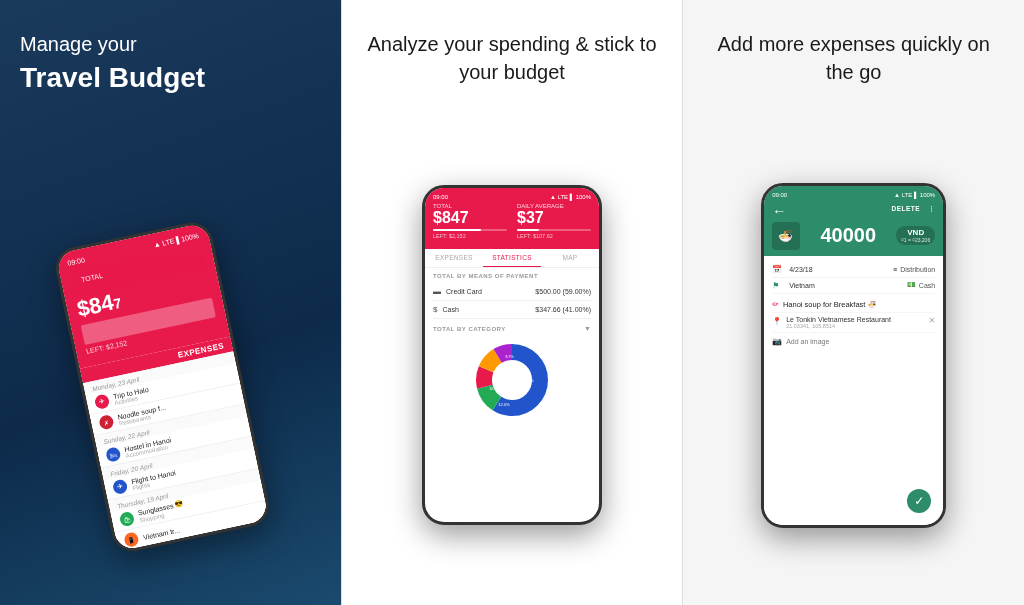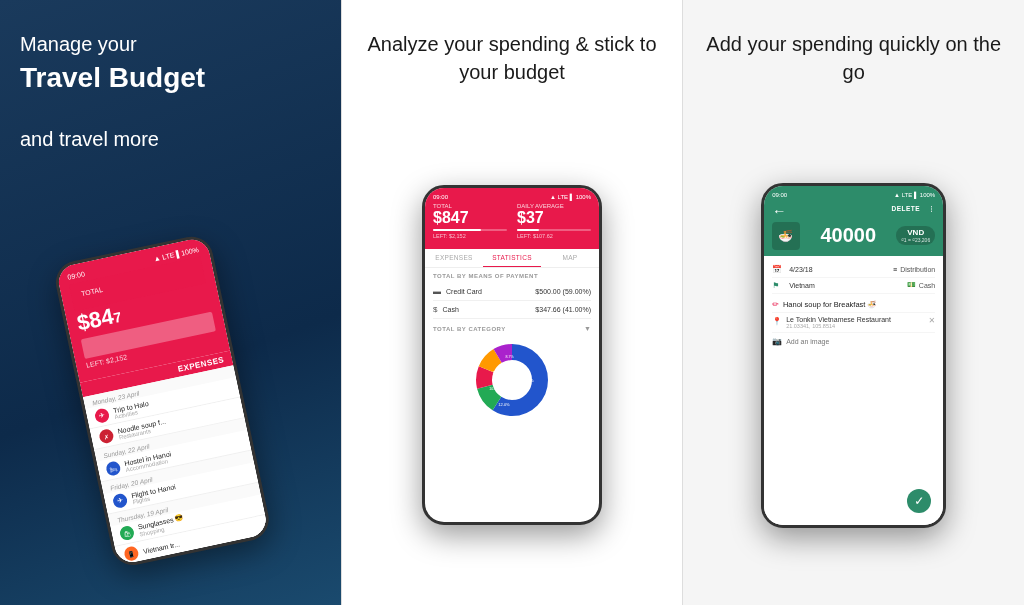--- a/index.html
+++ b/index.html
@@ -386,21 +386,20 @@
       align-items: center;
     }
   </style>
 </head>
 <body>
 
 <div class="panel panel-left">
   <div class="panel-headline">
     <span>Manage your</span><br>
     <strong>Travel Budget</strong><br>
-    <span>and travel more</span>
   </div>
 
   <div class="phone-wrapper">
     <div class="phone phone-tilted">
       <div class="phone-screen">
 
         <div class="p1-header">
           <div class="status-bar">
             <span>09:00</span>
             <span class="status-icons">▲ LTE ▌100%</span>
@@ -554,21 +553,21 @@
               <text x="68" y="56" font-size="7" fill="white" text-anchor="middle">✈</text>
             </svg>
           </div>
         </div>
       </div>
     </div>
   </div>
 </div>
 
 <div class="panel panel-right">
-  <div class="panel-headline">Add your spending quickly on the go</div>
+  <div class="panel-headline">Add more expenses quickly on the go</div>
 
   <div class="phone-wrapper">
     <div class="phone" style="width:185px;height:345px;">
       <div class="phone-screen">
 
         <div class="p3-header">
           <div class="p3-status-bar">
             <span>09:00</span>
             <span>▲ LTE ▌ 100%</span>
           </div>

